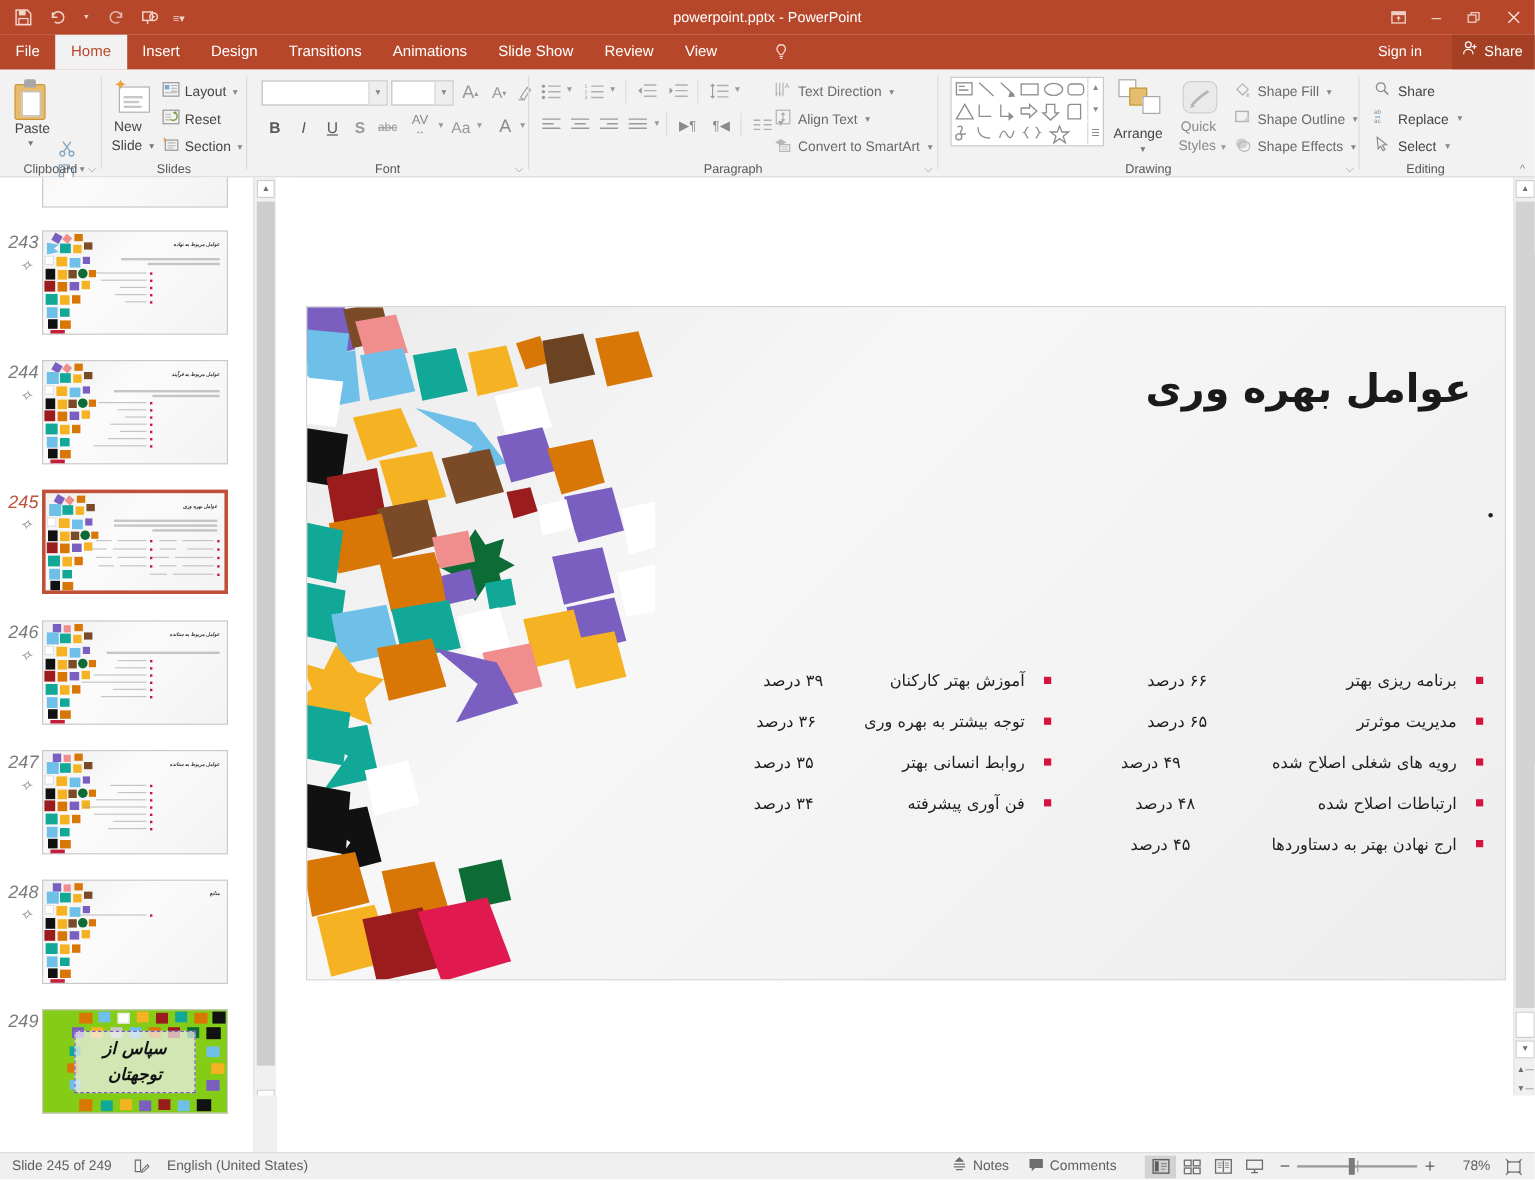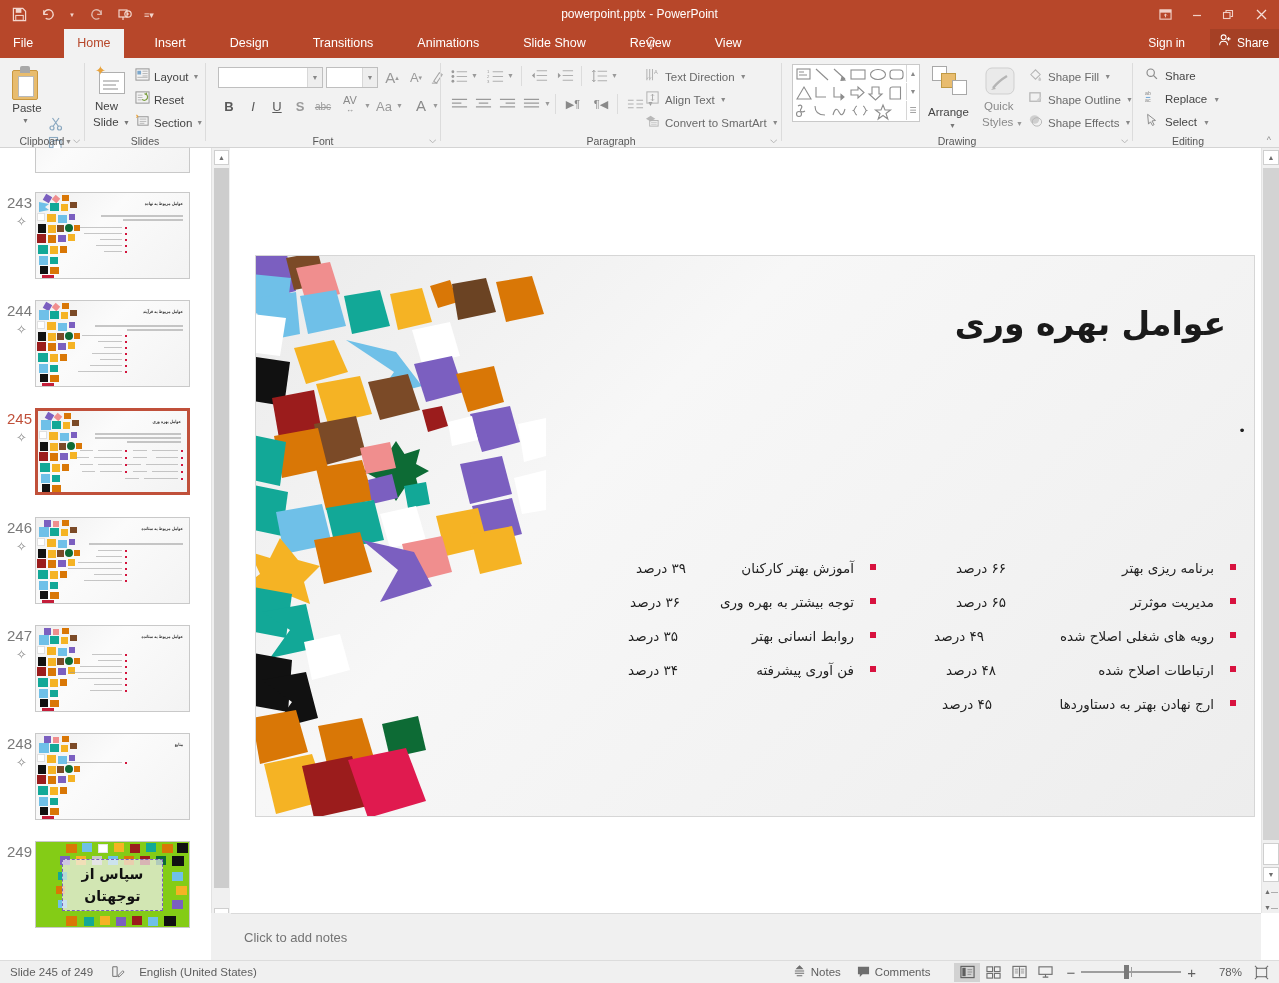--- a/index.html
+++ b/index.html
@@ -31,21 +31,21 @@
     width: 31px; height: 29px; display: flex; align-items: center; justify-content: center;
     color: #f0cfc6; font-size: 13px;
   }
   .wc.close { width: 36px; font-size: 15px; }
 
   
   .tabsrow {
     position: absolute; top: 29px; left: 0; width: 1279px; height: 29px;
     background: #b7472a;
   }
-  .tabs { display: flex; height: 29px; align-items: flex-start; gap: 18px; }
+  .tabs { display: flex; height: 29px; align-items: flex-start; }
   .tab {
     padding: 0 13px; height: 29px; line-height: 29px; font-size: 12.5px; color: #fff;
     white-space: nowrap;
   }
   .tab.file { background: #b7472a; }
   .tab.active { background: #f2f2f2; color: #b7472a; }
   .tellme {
     position: absolute; left: 644px; top: 0; height: 29px; line-height: 29px;
     font-size: 12px; color: #f6ded7; padding-left: 18px; white-space: nowrap;
   }
@@ -109,21 +109,21 @@
     font-size: 7px; color: #888;
   }
   .fbtn {
     position: absolute; display:flex; align-items:center; justify-content:center;
     color:#9a9a9a; font-size: 13px;
   }
 
   
   .thumbpane {
     position: absolute; left: 0; top: 148px; width: 245px; height: 812px;
-    background: #fff; overflow: hidden;
+    background: #fff; overflow: hidden; font-style: italic;
   }
   .thumb-row { position: absolute; left: 0; width: 211px; }
   .thumb-num {
     position: absolute; left: 4px; top: 2px; width: 28px; text-align: right;
     font-size: 15px; color: #7a7a7a;
   }
   .thumb-star { position: absolute; left: 16px; top: 22px; font-size: 13px; color: #8e8e8e; }
   .thumb {
     position: absolute; left: 35px; top: 0; width: 155px; height: 87px;
     background: linear-gradient(135deg, #f0f0f0 0%, #fbfbfb 40%, #f3f3f3 100%);
@@ -1202,23 +1202,20 @@
   <div class="main-scroll">
     <div class="sb-arrow" style="left:1px; top:2px; width:16px;">▲</div>
     <div class="ms-thumb" style="top:20px; height:672px;"></div>
     <div class="sb-arrow" style="left:1px; top:695px; width:16px; height:22px;"></div>
     <div class="sb-arrow" style="left:1px; top:719px; width:16px;">▼</div>
     <div class="sb-arrow" style="left:1px; top:736px; width:16px; border:none; background:transparent;">▲―</div>
     <div class="sb-arrow" style="left:1px; top:752px; width:16px; border:none; background:transparent;">▼―</div>
   </div>
 
   <div class="notes-split"></div>
-  <div class="notesbar">
-    <div class="notes-text">Click to add notes</div>
-  </div>
 
   <div class="statusbar">
     <div class="sb-item" style="margin-left:10px;">Slide 245 of 249</div>
     <div class="sb-item" style="margin-left:18px;">
       <svg width="14" height="14" viewBox="0 0 16 16">
           <path d="M2 2h5v11H2z" fill="none" stroke="#6e6e6e" stroke-width="1.1"></path>
           <path d="M8.5 11.5l5-5 1.5 1.5-5 5-2 .5z" fill="none" stroke="#6e6e6e" stroke-width="1"></path>
         </svg>
     </div>
     <div class="sb-item" style="margin-left:14px;">English (United States)</div>

